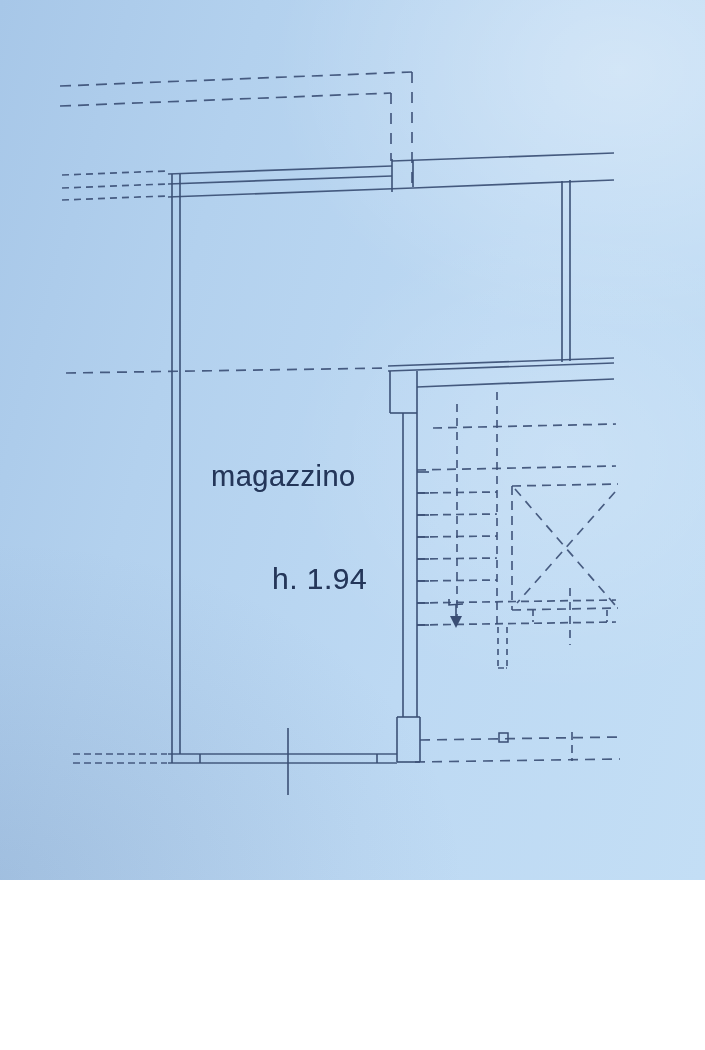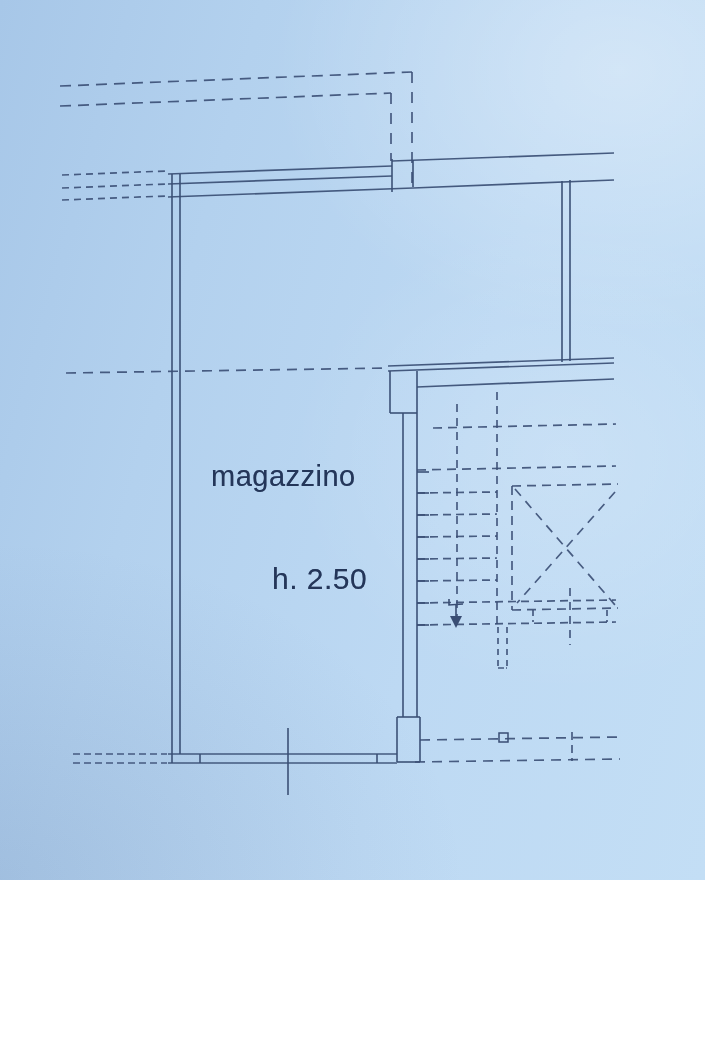--- a/index.html
+++ b/index.html
@@ -102,14 +102,14 @@
       <line x1="607" y1="610" x2="607" y2="622" stroke="#3a4e74" stroke-width="1.7" stroke-opacity="0.9" stroke-dasharray="6,4"></line>
       <line x1="420" y1="740" x2="620" y2="737" stroke="#3a4e74" stroke-width="1.7" stroke-opacity="0.9" stroke-dasharray="10,7"></line>
       <line x1="415" y1="762" x2="620" y2="759" stroke="#3a4e74" stroke-width="1.7" stroke-opacity="0.9" stroke-dasharray="10,7"></line>
       <line x1="572" y1="732" x2="572" y2="761" stroke="#3a4e74" stroke-width="1.7" stroke-opacity="0.9" stroke-dasharray="8,5"></line>
       <rect x="499" y="733" width="9" height="9" fill="none" stroke="#3a4e74" stroke-width="1.5"></rect>
       <polyline points="449,599 449,605 463,604" fill="none" stroke="#3a4e74" stroke-width="1.6"></polyline>
       <line x1="456" y1="604" x2="456" y2="618" stroke="#3a4e74" stroke-width="1.6"></line>
       <polygon points="450,616 456,628 462,616" fill="#3a4e74"></polygon>
     </svg>
   <div class="plan-label label-room">magazzino</div>
-  <div class="plan-label label-height">h. 2.50</div>
+  <div class="plan-label label-height">h. 1.94</div>
 </div>
 
 </body></html>

